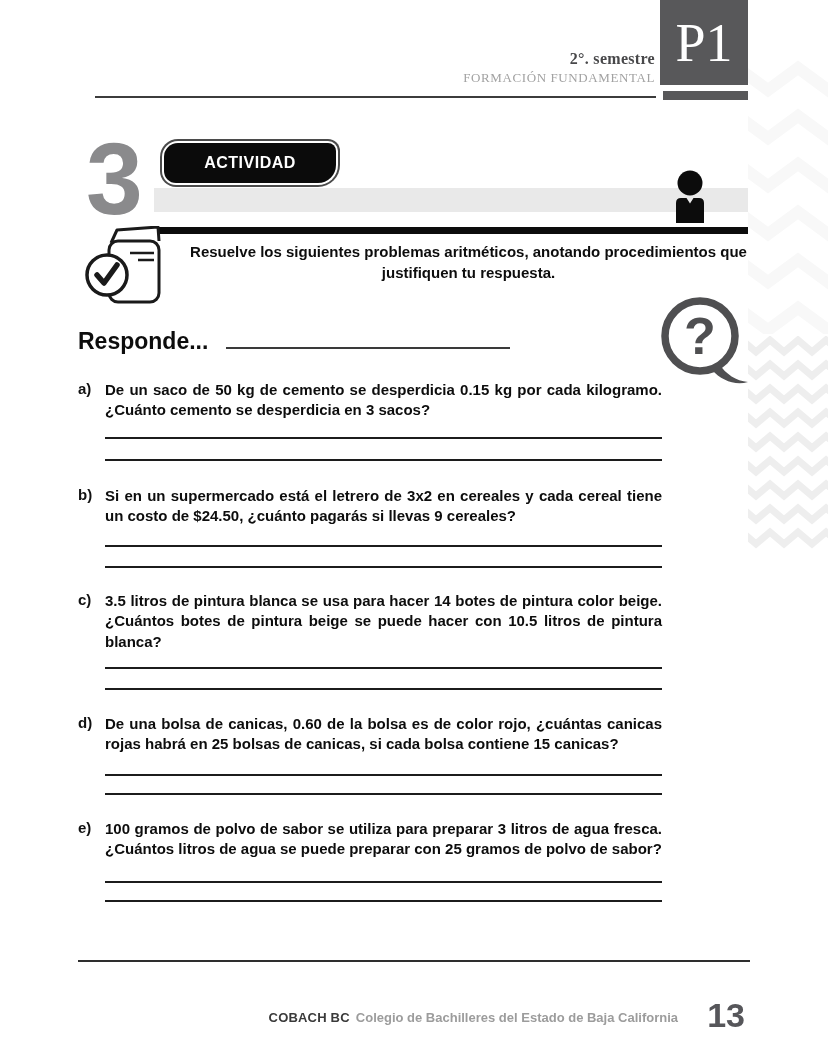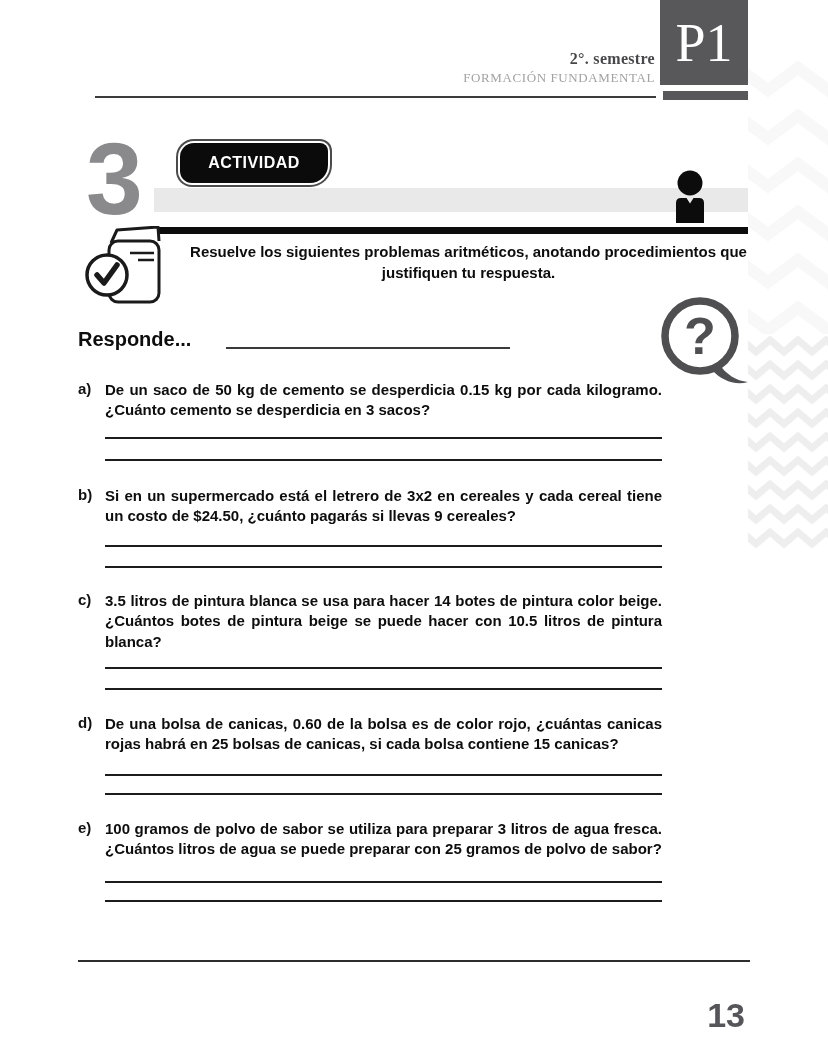--- a/index.html
+++ b/index.html
@@ -17,36 +17,36 @@
   }
   .p1-box span{font-family:"Liberation Serif",serif;color:#fff;font-size:54px;line-height:1;}
   .p1-underbar{position:absolute;left:663px;top:91px;width:85px;height:9px;background:#58585a;}
   .hdr-rule{position:absolute;left:95px;top:96px;width:561px;border-top:2px solid #3c3c3c;}
   
   .big-num{
     position:absolute;left:86px;top:128px;font-size:102px;line-height:1;font-weight:bold;
     color:#8a8a8c;letter-spacing:-2px;
   }
   .act-badge{
-    position:absolute;left:180px;top:143px;width:148px;height:40px;background:#0b0b0b;
+    position:absolute;left:164px;top:143px;width:172px;height:40px;background:#0b0b0b;
     border-radius:14px 8px 18px 12px;display:flex;align-items:center;justify-content:center;
     box-shadow:0 0 0 2px #ffffff,0 0 0 4px #4b4b4b;
   }
   .act-badge span{color:#fff;font-weight:bold;font-size:16px;letter-spacing:.5px;}
   .gray-bar{position:absolute;left:154px;top:188px;width:594px;height:24px;background:#e9e9e9;}
   .black-bar{position:absolute;left:158px;top:227px;width:590px;height:7px;background:#0c0c0c;}
   .person-icon{position:absolute;left:674px;top:170px;}
   
   .note-icon{position:absolute;left:84px;top:226px;}
   .instruction{
     position:absolute;left:186px;top:242px;width:565px;font-size:15px;font-weight:bold;
     line-height:1.38;color:#0d0d0d;text-align:center;
   }
   
-  .responde{position:absolute;left:78px;top:328px;font-size:20px;font-weight:bold;color:#0d0d0d;}
+  .responde{position:absolute;left:78px;top:328px;font-size:23px;font-weight:bold;color:#0d0d0d;}
   .responde-line{position:absolute;left:226px;top:347px;width:284px;border-top:2px solid #3a3a3a;}
   .qbubble{position:absolute;left:658px;top:294px;}
   
   .problem{position:absolute;left:78px;width:584px;}
   .p-label{position:absolute;left:0;top:0;font-size:15px;font-weight:bold;}
   .p-text{
     margin-left:27px;font-size:15px;font-weight:bold;line-height:1.35;
     text-align:justify;color:#0d0d0d;
   }
   .ans-line{position:absolute;left:27px;width:557px;border-top:2px solid #1c1c1c;}
@@ -157,15 +157,18 @@
   </div>
 
   <div class="problem" style="top:819px;">
     <span class="p-label">e)</span>
     <div class="p-text">100 gramos de polvo de sabor se utiliza para preparar 3 litros de agua fresca. ¿Cuántos litros de agua se puede preparar con 25 gramos de polvo de sabor?</div>
     <div class="ans-line" style="top:62px;"></div>
     <div class="ans-line" style="top:81px;"></div>
   </div>
 
   <div class="foot-rule"></div>
+  <div class="foot-text">
+    <span class="foot-brand">COBACH BC</span><span class="foot-inst">Colegio de Bachilleres del Estado de Baja California</span>
+  </div>
   <div class="foot-page">13</div>
 
 </div>
 
 </body></html>

